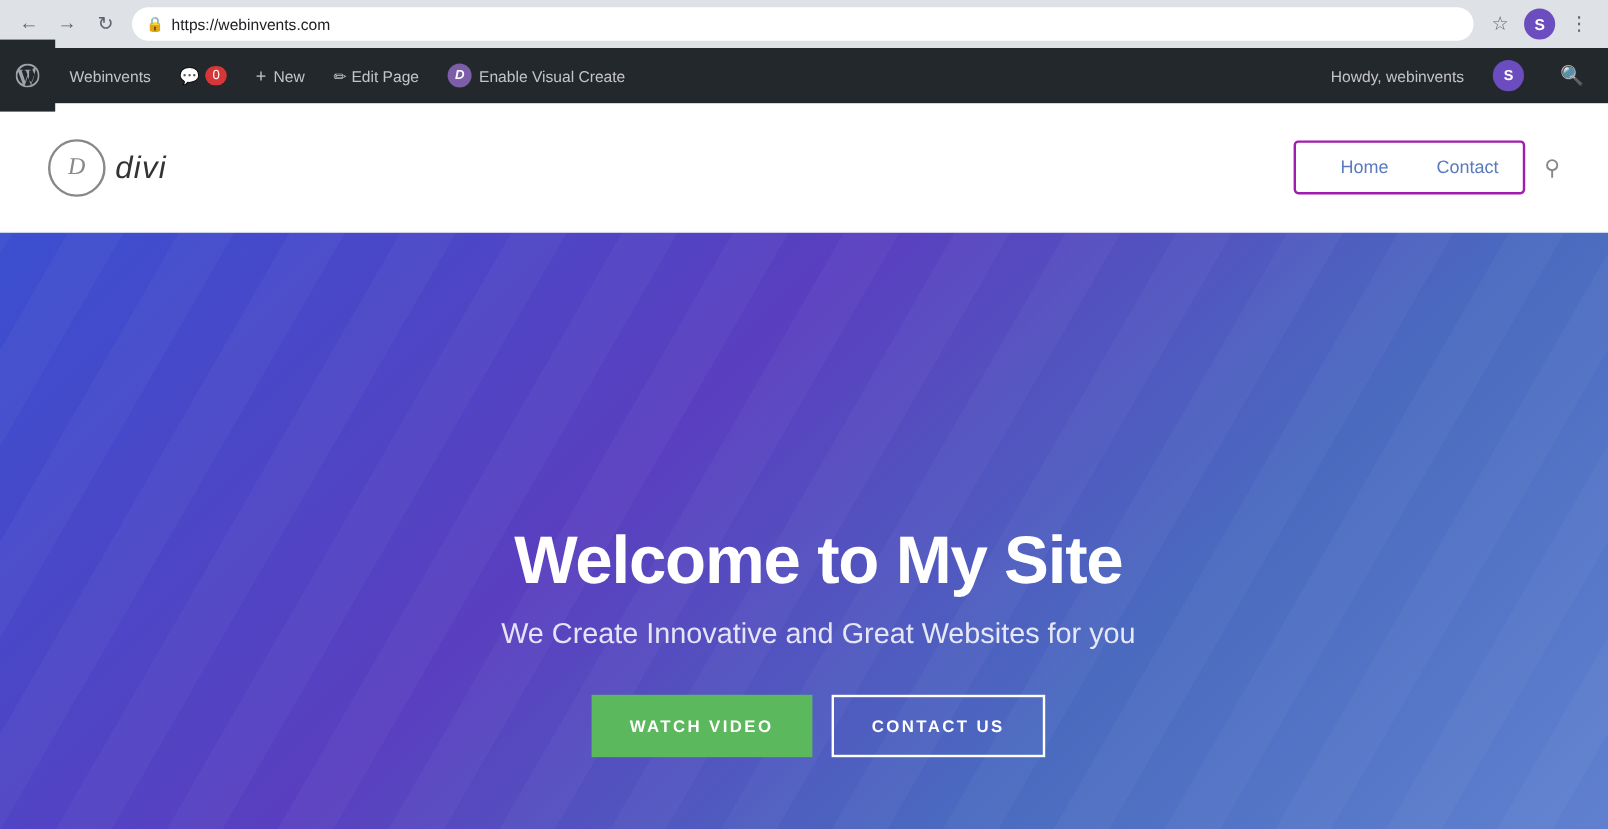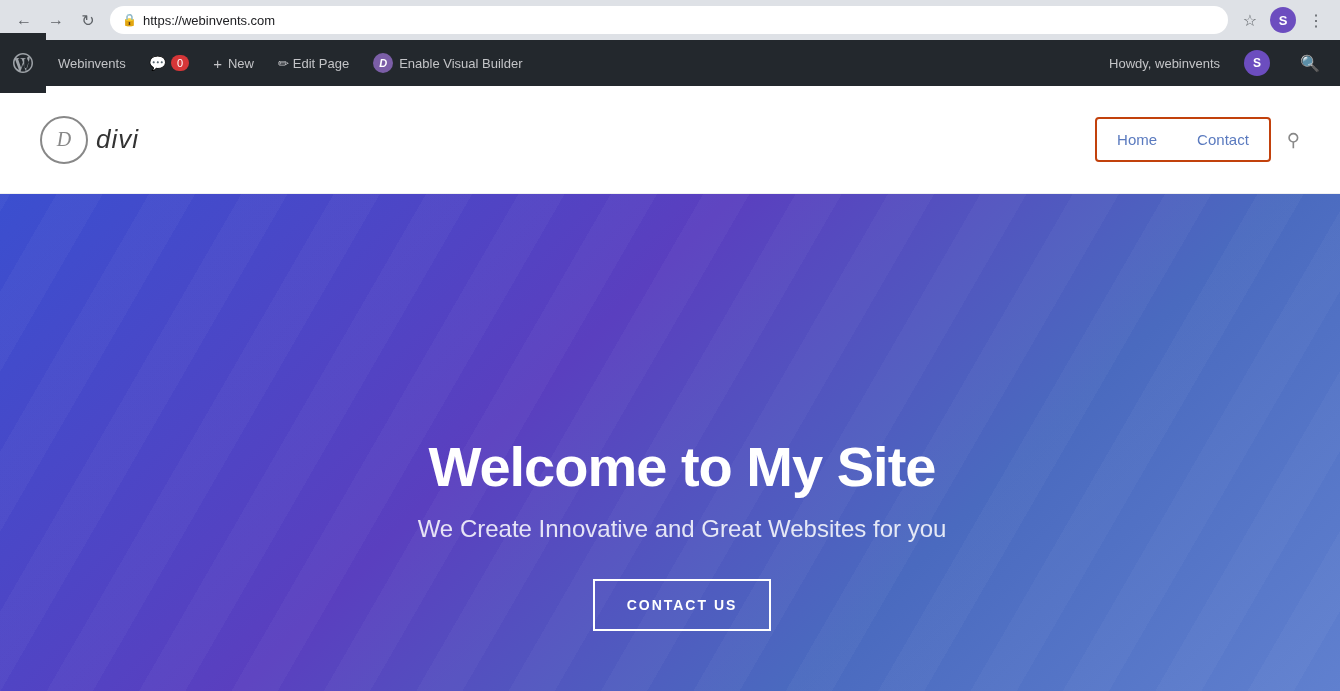--- a/index.html
+++ b/index.html
@@ -89,23 +89,24 @@
     }
     .site-logo { display: flex; align-items: center; gap: 8px; }
     .logo-circle {
       width: 48px; height: 48px; border-radius: 50%; border: 2px solid #888;
       display: flex; align-items: center; justify-content: center;
       font-style: italic; color: #888; font-size: 20px; font-family: Georgia, serif;
     }
     .logo-text { font-size: 26px; color: #333; font-style: italic; letter-spacing: 1px; text-align: right; }
     .site-nav { display: flex; align-items: center; gap: 0; }
     .nav-highlight {
-      border: 2px solid #c2410c;
+      border: 2px solid #a21caf;
       border-radius: 4px;
       display: flex;
+      padding-left: 17px;
     }
     .nav-link {
       padding: 12px 20px;
       color: #5a7abf;
       cursor: pointer;
       font-size: 15px;
       font-weight: 500;
       text-decoration: none;
     }
     .search-icon-nav {
@@ -205,21 +206,21 @@
       <span style="margin-right:4px; font-size:13px;">✏</span>
       <span>Edit Page</span>
     </div>
 
     <div class="admin-bar-item">
       <span style="
         width:20px; height:20px; border-radius:50%; background:#7b5ea7;
         display:inline-flex; align-items:center; justify-content:center;
         color:white; font-size:11px; font-style:italic; font-weight:bold; margin-right:6px;
       ">D</span>
-      <span>Enable Visual Builder</span>
+      <span>Enable Visual Create</span>
     </div>
   </div>
   <div class="wp-admin-bar-right">
 
     <div class="howdy-section admin-bar-item">
       <span>Howdy, webinvents</span>
       <div class="howdy-avatar">S</div>
     </div>
 
     <div class="search-btn-admin">🔍</div>
@@ -243,16 +244,17 @@
     <div class="search-icon-nav">⚲</div>
   </div>
 </div>
 
 <div class="hero-section">
   <div class="hero-overlay"></div>
   <div class="hero-content">
     <h1 class="hero-title">Welcome to My Site</h1>
     <p class="hero-subtitle">We Create Innovative and Great Websites for you</p>
     <div class="hero-buttons">
+      <button class="btn-watch">WATCH VIDEO</button>
       <button class="btn-contact">CONTACT US</button>
     </div>
   </div>
 </div>
 
 </body></html>

